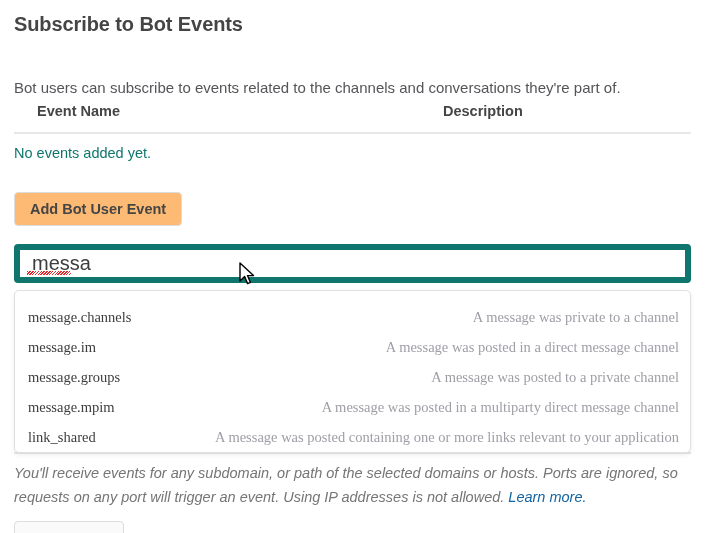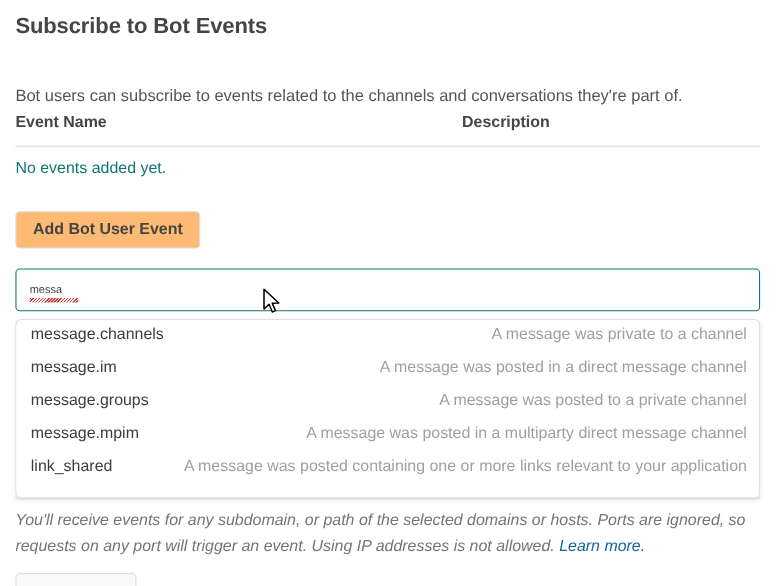--- a/index.html
+++ b/index.html
@@ -56,20 +56,21 @@
     height: 28px;
   }
 
   .th {
     position: absolute;
     top: 0;
     font-size: 14.5px;
     font-weight: bold;
     color: #454545;
     white-space: nowrap;
+    margin-left: 23px;
   }
   .th-event { left: 0; }
   .th-desc  { left: 406px; }
 
   .table-rule {
     position: absolute;
     left: 0;
     top: 29px;
     width: 677px;
     height: 2px;
@@ -112,25 +113,25 @@
     top: 244px;
     width: 677px;
     height: 39px;
   }
 
   .search-input {
     width: 100%;
     height: 39px;
     padding: 0 12px;
     background: #ffffff;
-    border: 1px solid #0f766e;
+    border: 6px solid #0f766e;
     border-radius: 4px;
     outline: none;
     font-family: "Liberation Sans", sans-serif;
-    font-size: 10px;
+    font-size: 20px;
     color: #3d3d3d;
   }
   .search-input::placeholder { color: #9e9ea6; }
 
   
   .spell-squiggle {
     position: absolute;
     left: 13px;
     top: 27px;
     width: 44px;
@@ -154,25 +155,26 @@
     border-radius: 5px;
     box-shadow: 0 2px 5px rgba(0,0,0,0.07);
     padding: 5px 0 6px 0;
     z-index: 20;
   }
 
   .dd-row {
     position: relative;
     height: 30px;
     display: flex;
-    align-items: flex-start;
+    align-items: flex-end;
     justify-content: space-between;
     padding: 0 11px 0 13px;
     cursor: pointer;
     background: #ffffff;
+    font-family: Liberation Serif, serif;
   }
 
   .dd-name {
     font-size: 14.5px;
     color: #3d3d3d;
     white-space: nowrap;
   }
 
   .dd-desc {
     font-size: 14.5px;

